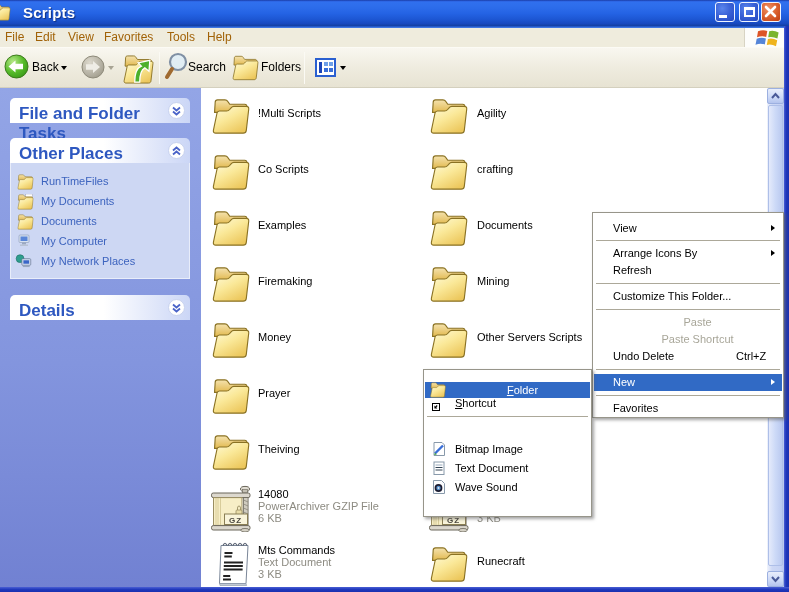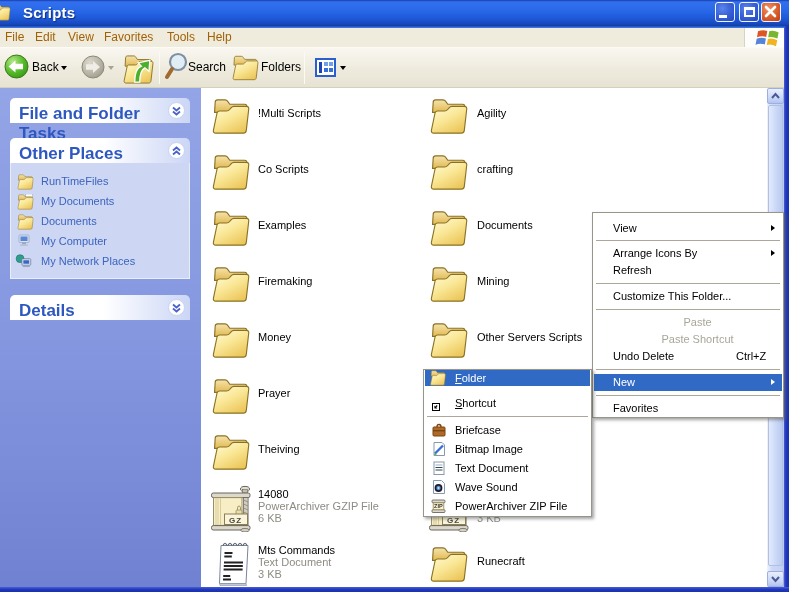--- a/index.html
+++ b/index.html
@@ -343,49 +343,38 @@
   <div class="mi dis" style="top:101px">Paste</div>
   <div class="mi dis" style="top:118px">Paste Shortcut</div>
   <div class="mi" style="top:135px">Undo Delete<span class="mkey">Ctrl+Z</span></div>
   <div class="msep" style="top:156px"></div>
   <div class="mi hl" style="top:161px">New<div class="marr" style="top:5px"></div></div>
   <div class="msep" style="top:182px"></div>
   <div class="mi" style="top:187px">Favorites</div>
 </div>
 
 <div class="menu" id="smenu" style="left:423px;top:369px;width:169px;height:148px">
-  <div class="smi hl" style="top:0;"><svg class="sico" style="left:5px;top:0" width="18" height="16" viewBox="0 0 37 36" preserveAspectRatio="none">
+  <div class="smi hl" style="top:12px;text-align:center;"><svg class="sico" style="left:5px;top:0" width="18" height="16" viewBox="0 0 37 36" preserveAspectRatio="none">
         <use href="#fold"></use>
       </svg><u>F</u>older</div>
   <div class="smi" style="top:24px"><svg class="sico" width="16" height="16">
         <rect x="1.5" y="8.5" width="7" height="7" fill="#fff" stroke="#000" stroke-width="1"></rect>
         <path d="M3.4,13.4 L3.4,10.6 L4.5,11.5 L5.7,10 L6.6,10.9 L5.3,12.3 L6.3,13.4 Z" fill="#000"></path>
       </svg><u>S</u>hortcut</div>
   <div class="msep" style="top:46px"></div>
-  <div class="smi" style="top:51px"><svg class="sico" width="16" height="16">
-        <rect x="2" y="5" width="12" height="9" rx="1" fill="#b06a28" stroke="#7a4510"></rect>
-        <path d="M6,5 Q6,2.5 8,2.5 Q10,2.5 10,5" fill="none" stroke="#7a4510" stroke-width="1.4"></path>
-        <rect x="2" y="8" width="12" height="1.4" fill="#7a4510"></rect>
-      </svg>Briefcase</div>
   <div class="smi" style="top:70px"><svg class="sico" width="16" height="16">
         <path d="M3,1.5 L11,1.5 L13.5,4 L13.5,14.5 L3,14.5 Z" fill="#fff" stroke="#8899aa"></path>
         <line x1="4" y1="12.5" x2="12" y2="4.5" stroke="#3a6fd8" stroke-width="2.4"></line>
         <path d="M3.2,14 L5.8,13.6 L4,11.8 Z" fill="#3aa03a"></path>
       </svg>Bitmap Image</div>
   <div class="smi" style="top:89px"><svg class="sico" width="16" height="16">
         <rect x="3" y="2" width="10" height="12.5" fill="#fff" stroke="#8899aa"></rect>
         <line x1="4.5" y1="5" x2="11.5" y2="5" stroke="#9ab" stroke-width="1"></line>
         <line x1="4.5" y1="7.5" x2="11.5" y2="7.5" stroke="#345" stroke-width="1"></line>
         <line x1="4.5" y1="10" x2="11.5" y2="10" stroke="#345" stroke-width="1"></line>
       </svg>Text Document</div>
   <div class="smi" style="top:108px"><svg class="sico" width="16" height="16">
         <path d="M2.5,1.5 L10.5,1.5 L13.5,4.5 L13.5,14.5 L2.5,14.5 Z" fill="#fbfcfe" stroke="#8899aa"></path>
         <circle cx="7.5" cy="9" r="3.9" fill="#1c1c30"></circle>
         <circle cx="7.5" cy="9" r="2.2" fill="#5590cc"></circle>
         <circle cx="7.5" cy="9" r="0.9" fill="#dde4ee"></circle>
       </svg>Wave Sound</div>
-  <div class="smi" style="top:127px"><svg class="sico" width="16" height="16">
-        <rect x="1" y="2" width="13" height="2.8" rx="1" fill="#dcd8cc" stroke="#6a665a" stroke-width="0.9"></rect>
-        <rect x="1" y="11.7" width="13" height="2.8" rx="1" fill="#dcd8cc" stroke="#6a665a" stroke-width="0.9"></rect>
-        <rect x="2.2" y="4.8" width="10.6" height="6.9" fill="#f8f2d4" stroke="#9a8e62" stroke-width="0.9"></rect>
-        <text x="3" y="10.4" font-size="5.6" font-weight="bold" fill="#3a3630">ZIP</text>
-      </svg>PowerArchiver ZIP File</div>
 </div>
 
 </body></html>

